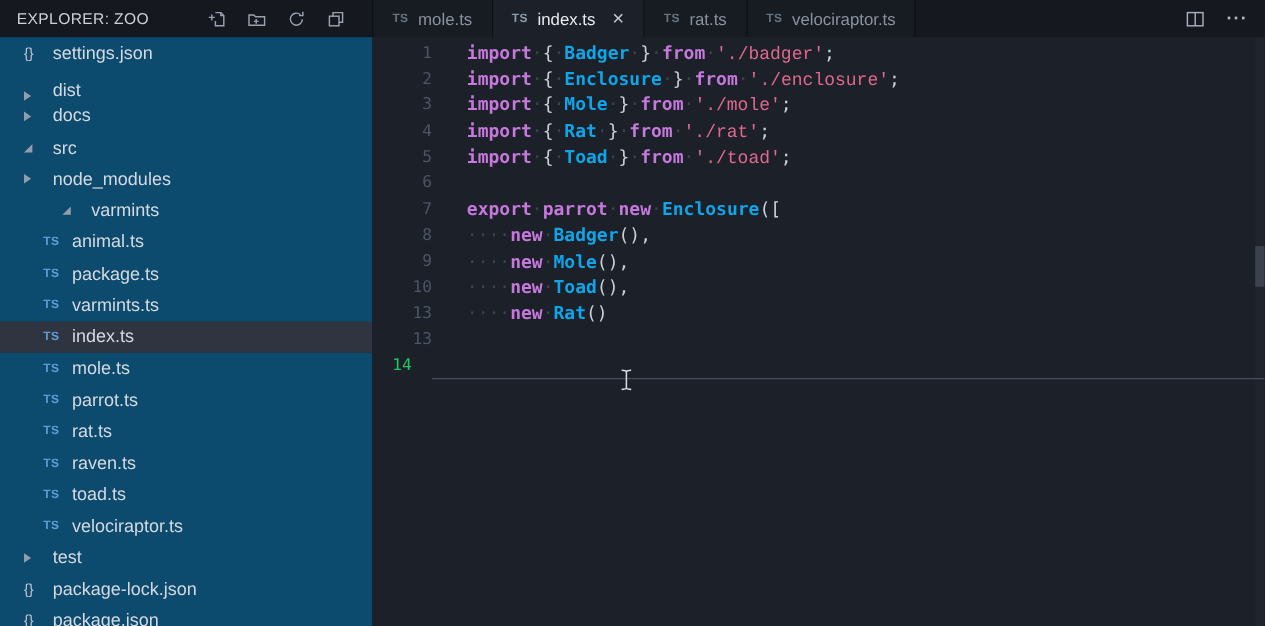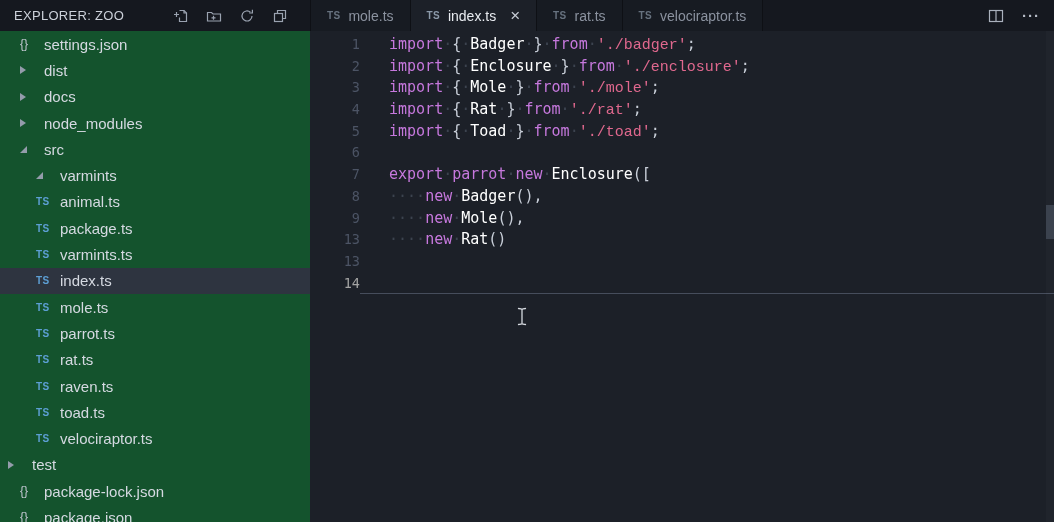--- a/index.html
+++ b/index.html
@@ -1,20 +1,20 @@
 <!DOCTYPE html>
 <html><head>
 <meta charset="utf-8">
 <style>
   html,body{margin:0;padding:0;background:#1c2028;}
   .app{width:1054px;height:522px;display:flex;overflow:hidden;position:relative;
        font-family:"Liberation Sans",sans-serif;-webkit-font-smoothing:antialiased;}
 
   
-  .sidebar{width:310px;min-width:310px;background:#14532d;display:flex;flex-direction:column;overflow:hidden;}
+  .sidebar{width:310px;min-width:310px;background:#0c4a6e;display:flex;flex-direction:column;overflow:hidden;}
   .sidebar-header{height:31px;min-height:31px;display:flex;align-items:center;background:#15181f;padding-left:14px;}
   .sidebar-title{font-size:13px;color:#ccd1da;letter-spacing:.3px;white-space:nowrap;}
   .sidebar-actions{margin-left:auto;display:flex;gap:17px;padding-right:22px;align-items:center;}
   .icon-btn{width:16px;height:16px;display:inline-flex;align-items:center;justify-content:center;}
   .icon-btn svg{stroke:#9aa2b0;fill:none;stroke-width:1.2;}
 
   .tree{flex:1;overflow:hidden;}
   .tree-row{height:26.3px;display:flex;align-items:center;font-size:15px;color:#d5d9e1;white-space:nowrap;cursor:pointer;}
   .tree-row.selected{background:#2e3440;}
   .tree-icon{width:22px;min-width:22px;display:inline-flex;align-items:center;}
@@ -38,25 +38,25 @@
   .tab-actions{margin-left:auto;display:flex;align-items:center;gap:18px;padding-right:14px;}
   .tab-actions .icon-btn svg{stroke:#aab1bd;}
   .more-glyph{font-size:15px;font-weight:700;letter-spacing:1px;color:#b6bcc7;cursor:pointer;}
 
   
   .editor{flex:1;position:relative;overflow:hidden;cursor:text;background:#1c2028;}
   .code{padding-top:3px;}
   .line{display:flex;height:21.7px;line-height:21.7px;font-family:"DejaVu Sans Mono",monospace;font-size:15px;}
   .ln-num{width:50px;min-width:50px;text-align:right;color:#4c5465;font-size:13.5px;
           font-family:"DejaVu Sans Mono",monospace;line-height:21.7px;}
-  .line.active .ln-num{color:#a3a3a3;}
+  .line.active .ln-num{color:#22c55e;text-align:center;}
   .ln-content{flex:1;padding-left:29px;white-space:pre;}
   .line.active .ln-content{border-bottom:1px solid #464d5c;}
-  .tok-kw{color:#c678dd;}
-  .tok-ty{color:#ffffff;}
+  .tok-kw{color:#c678dd;font-weight:bold;}
+  .tok-ty{color:#0ea5e9;font-weight:bold;}
   .tok-st{color:#e0688e;font-family:Liberation Mono, monospace;}
   .tok-pu{color:#c9cfd9;}
   .tok-ws{color:#3c434f;}
 
   .scroll-track{position:absolute;right:0;top:0;width:8px;height:100%;background:rgba(255,255,255,0.02);}
   .scroll-thumb{position:absolute;right:0;top:174px;width:8px;height:34px;background:#3b424e;}
   .ibeam{position:absolute;left:206px;top:276px;pointer-events:none;}
 </style>
 </head>
 <body>
@@ -92,48 +92,48 @@
               <path d="M5.5 5.5 V2.5 H13.5 V10.5 H10.5"></path>
             </svg>
         </span>
       </div>
     </div>
     <div class="tree" id="tree">
         <div class="tree-row" style="padding-left: 20px;">
           <span class="tree-icon json-ic">{}</span>
           <span class="tree-label">settings.json</span>
         </div>
-        <div class="tree-row" style="padding-left: 20px;">
+        <div class="tree-row" style="padding-left: 20px; align-items: flex-end;">
           <span class="tree-icon">
             <span class="tri-collapsed"></span>
           </span>
           <span class="tree-label">dist</span>
         </div>
         <div class="tree-row" style="padding-left: 20px;">
           <span class="tree-icon">
             <span class="tri-collapsed"></span>
           </span>
           <span class="tree-label">docs</span>
         </div>
         <div class="tree-row" style="padding-left: 20px;">
           <span class="tree-icon">
+            <span class="tri-expanded"></span>
+          </span>
+          <span class="tree-label">src</span>
+        </div>
+        <div class="tree-row" style="padding-left: 20px;">
+          <span class="tree-icon">
             <span class="tri-collapsed"></span>
           </span>
           <span class="tree-label">node_modules</span>
         </div>
-        <div class="tree-row" style="padding-left: 20px;">
+        <div class="tree-row" style="padding-left: 52px;">
           <span class="tree-icon">
             <span class="tri-expanded"></span>
           </span>
-          <span class="tree-label">src</span>
-        </div>
-        <div class="tree-row" style="padding-left: 36px;">
-          <span class="tree-icon">
-            <span class="tri-expanded"></span>
-          </span>
           <span class="tree-label">varmints</span>
         </div>
         <div class="tree-row" style="padding-left: 36px;">
           <span class="tree-icon ts-ic">TS</span>
           <span class="tree-label">animal.ts</span>
         </div>
         <div class="tree-row" style="padding-left: 36px;">
           <span class="tree-icon ts-ic">TS</span>
           <span class="tree-label">package.ts</span>
         </div>
@@ -162,21 +162,21 @@
           <span class="tree-label">raven.ts</span>
         </div>
         <div class="tree-row" style="padding-left: 36px;">
           <span class="tree-icon ts-ic">TS</span>
           <span class="tree-label">toad.ts</span>
         </div>
         <div class="tree-row" style="padding-left: 36px;">
           <span class="tree-icon ts-ic">TS</span>
           <span class="tree-label">velociraptor.ts</span>
         </div>
-        <div class="tree-row" style="padding-left: 8px;">
+        <div class="tree-row" style="padding-left: 20px;">
           <span class="tree-icon">
             <span class="tri-collapsed"></span>
           </span>
           <span class="tree-label">test</span>
         </div>
         <div class="tree-row" style="padding-left: 20px;">
           <span class="tree-icon json-ic">{}</span>
           <span class="tree-label">package-lock.json</span>
         </div>
         <div class="tree-row" style="padding-left: 20px;">
@@ -248,20 +248,24 @@
             <span class="ln-num">7</span>
             <span class="ln-content"><span class="tok tok-kw">export</span><span class="tok tok-ws">·</span><span class="tok tok-kw">parrot</span><span class="tok tok-ws">·</span><span class="tok tok-kw">new</span><span class="tok tok-ws">·</span><span class="tok tok-ty">Enclosure</span><span class="tok tok-pu">([</span></span>
           </div>
           <div class="line">
             <span class="ln-num">8</span>
             <span class="ln-content"><span class="tok tok-ws">····</span><span class="tok tok-kw">new</span><span class="tok tok-ws">·</span><span class="tok tok-ty">Badger</span><span class="tok tok-pu">(),</span></span>
           </div>
           <div class="line">
             <span class="ln-num">9</span>
             <span class="ln-content"><span class="tok tok-ws">····</span><span class="tok tok-kw">new</span><span class="tok tok-ws">·</span><span class="tok tok-ty">Mole</span><span class="tok tok-pu">(),</span></span>
+          </div>
+          <div class="line">
+            <span class="ln-num">10</span>
+            <span class="ln-content"><span class="tok tok-ws">····</span><span class="tok tok-kw">new</span><span class="tok tok-ws">·</span><span class="tok tok-ty">Toad</span><span class="tok tok-pu">(),</span></span>
           </div>
           <div class="line">
             <span class="ln-num">13</span>
             <span class="ln-content"><span class="tok tok-ws">····</span><span class="tok tok-kw">new</span><span class="tok tok-ws">·</span><span class="tok tok-ty">Rat</span><span class="tok tok-pu">()</span></span>
           </div>
           <div class="line">
             <span class="ln-num">13</span>
             <span class="ln-content"></span>
           </div>
           <div class="line active">

